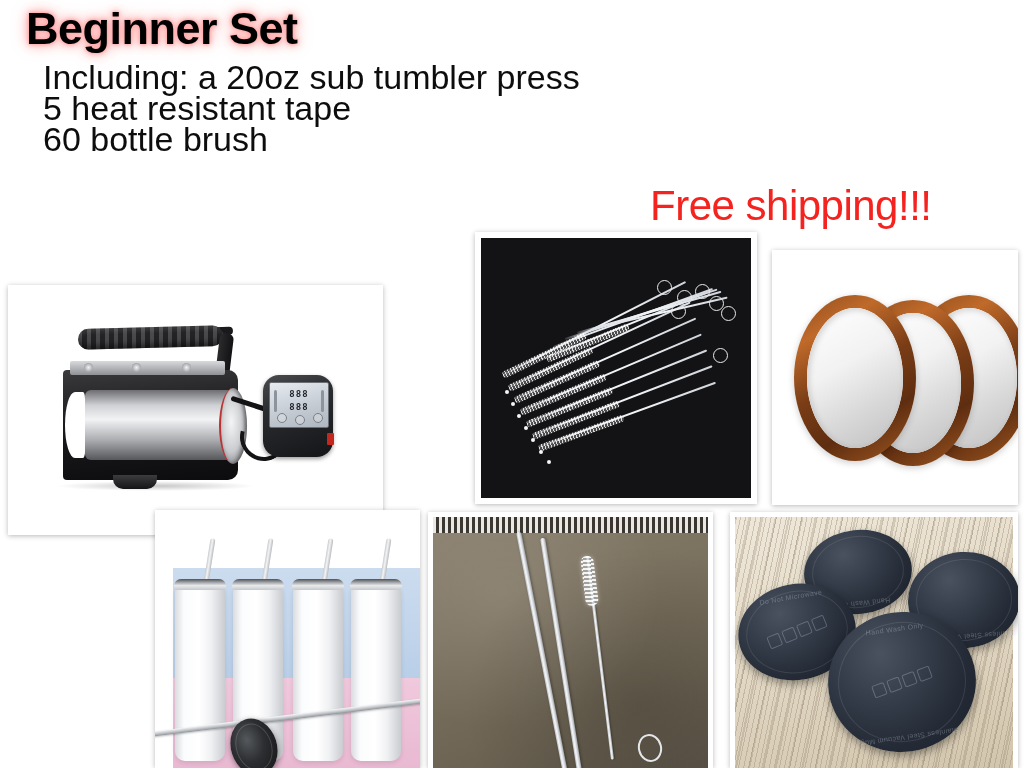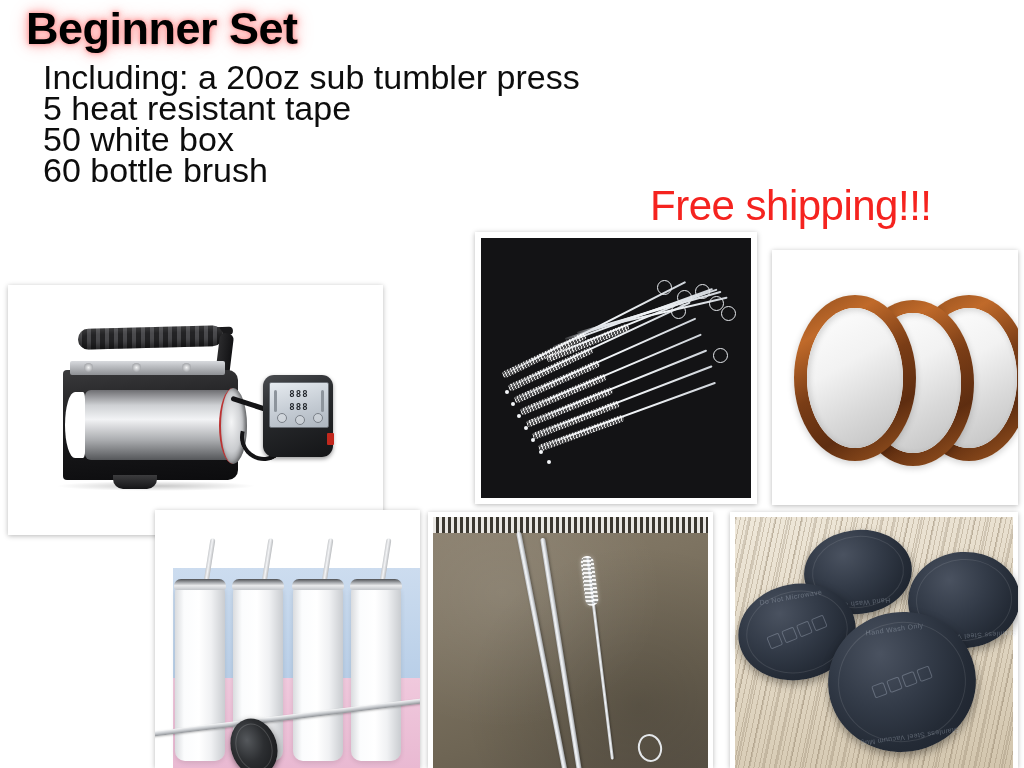--- a/index.html
+++ b/index.html
@@ -149,21 +149,21 @@
     background: linear-gradient(90deg,#2b2b2d,#121214);
     border-radius: 6px;
     transform: rotate(7deg);
   }
 
   
   .press-ctrl {
     position: absolute;
     left: 255px; top: 90px; width: 70px; height: 82px;
     background: linear-gradient(160deg,#4a4c50 0%, #2a2c2f 35%, #141517 100%);
-    border-radius: 11px;
+    border-radius: 16px;
     box-shadow: 0 2px 4px rgba(0,0,0,0.4);
   }
   .press-screen {
     position: absolute;
     left: 6px; top: 7px; width: 58px; height: 44px;
     background: linear-gradient(165deg,#e6ebf0 0%, #c5ccd4 55%, #aeb6bf 100%);
     border-radius: 2px;
     border: 1px solid #6a6f75;
   }
   .led-row {
@@ -466,21 +466,20 @@
 </head>
 <body>
 
 <div id="stage">
 
   <div id="headline">Beginner Set</div>
 
   <div id="speclist">
     <div class="spec-line">Including: a 20oz sub tumbler press</div>
     <div class="spec-line">5 heat resistant tape</div>
-    <div class="spec-line">50 white box</div>
     <div class="spec-line">60 bottle brush</div>
   </div>
 
   <div id="freeship">Free shipping!!!</div>
 
   <div class="panel" id="panel-press">
     <div class="panel-inner">
 
       <div class="press-shadow"></div>
 

